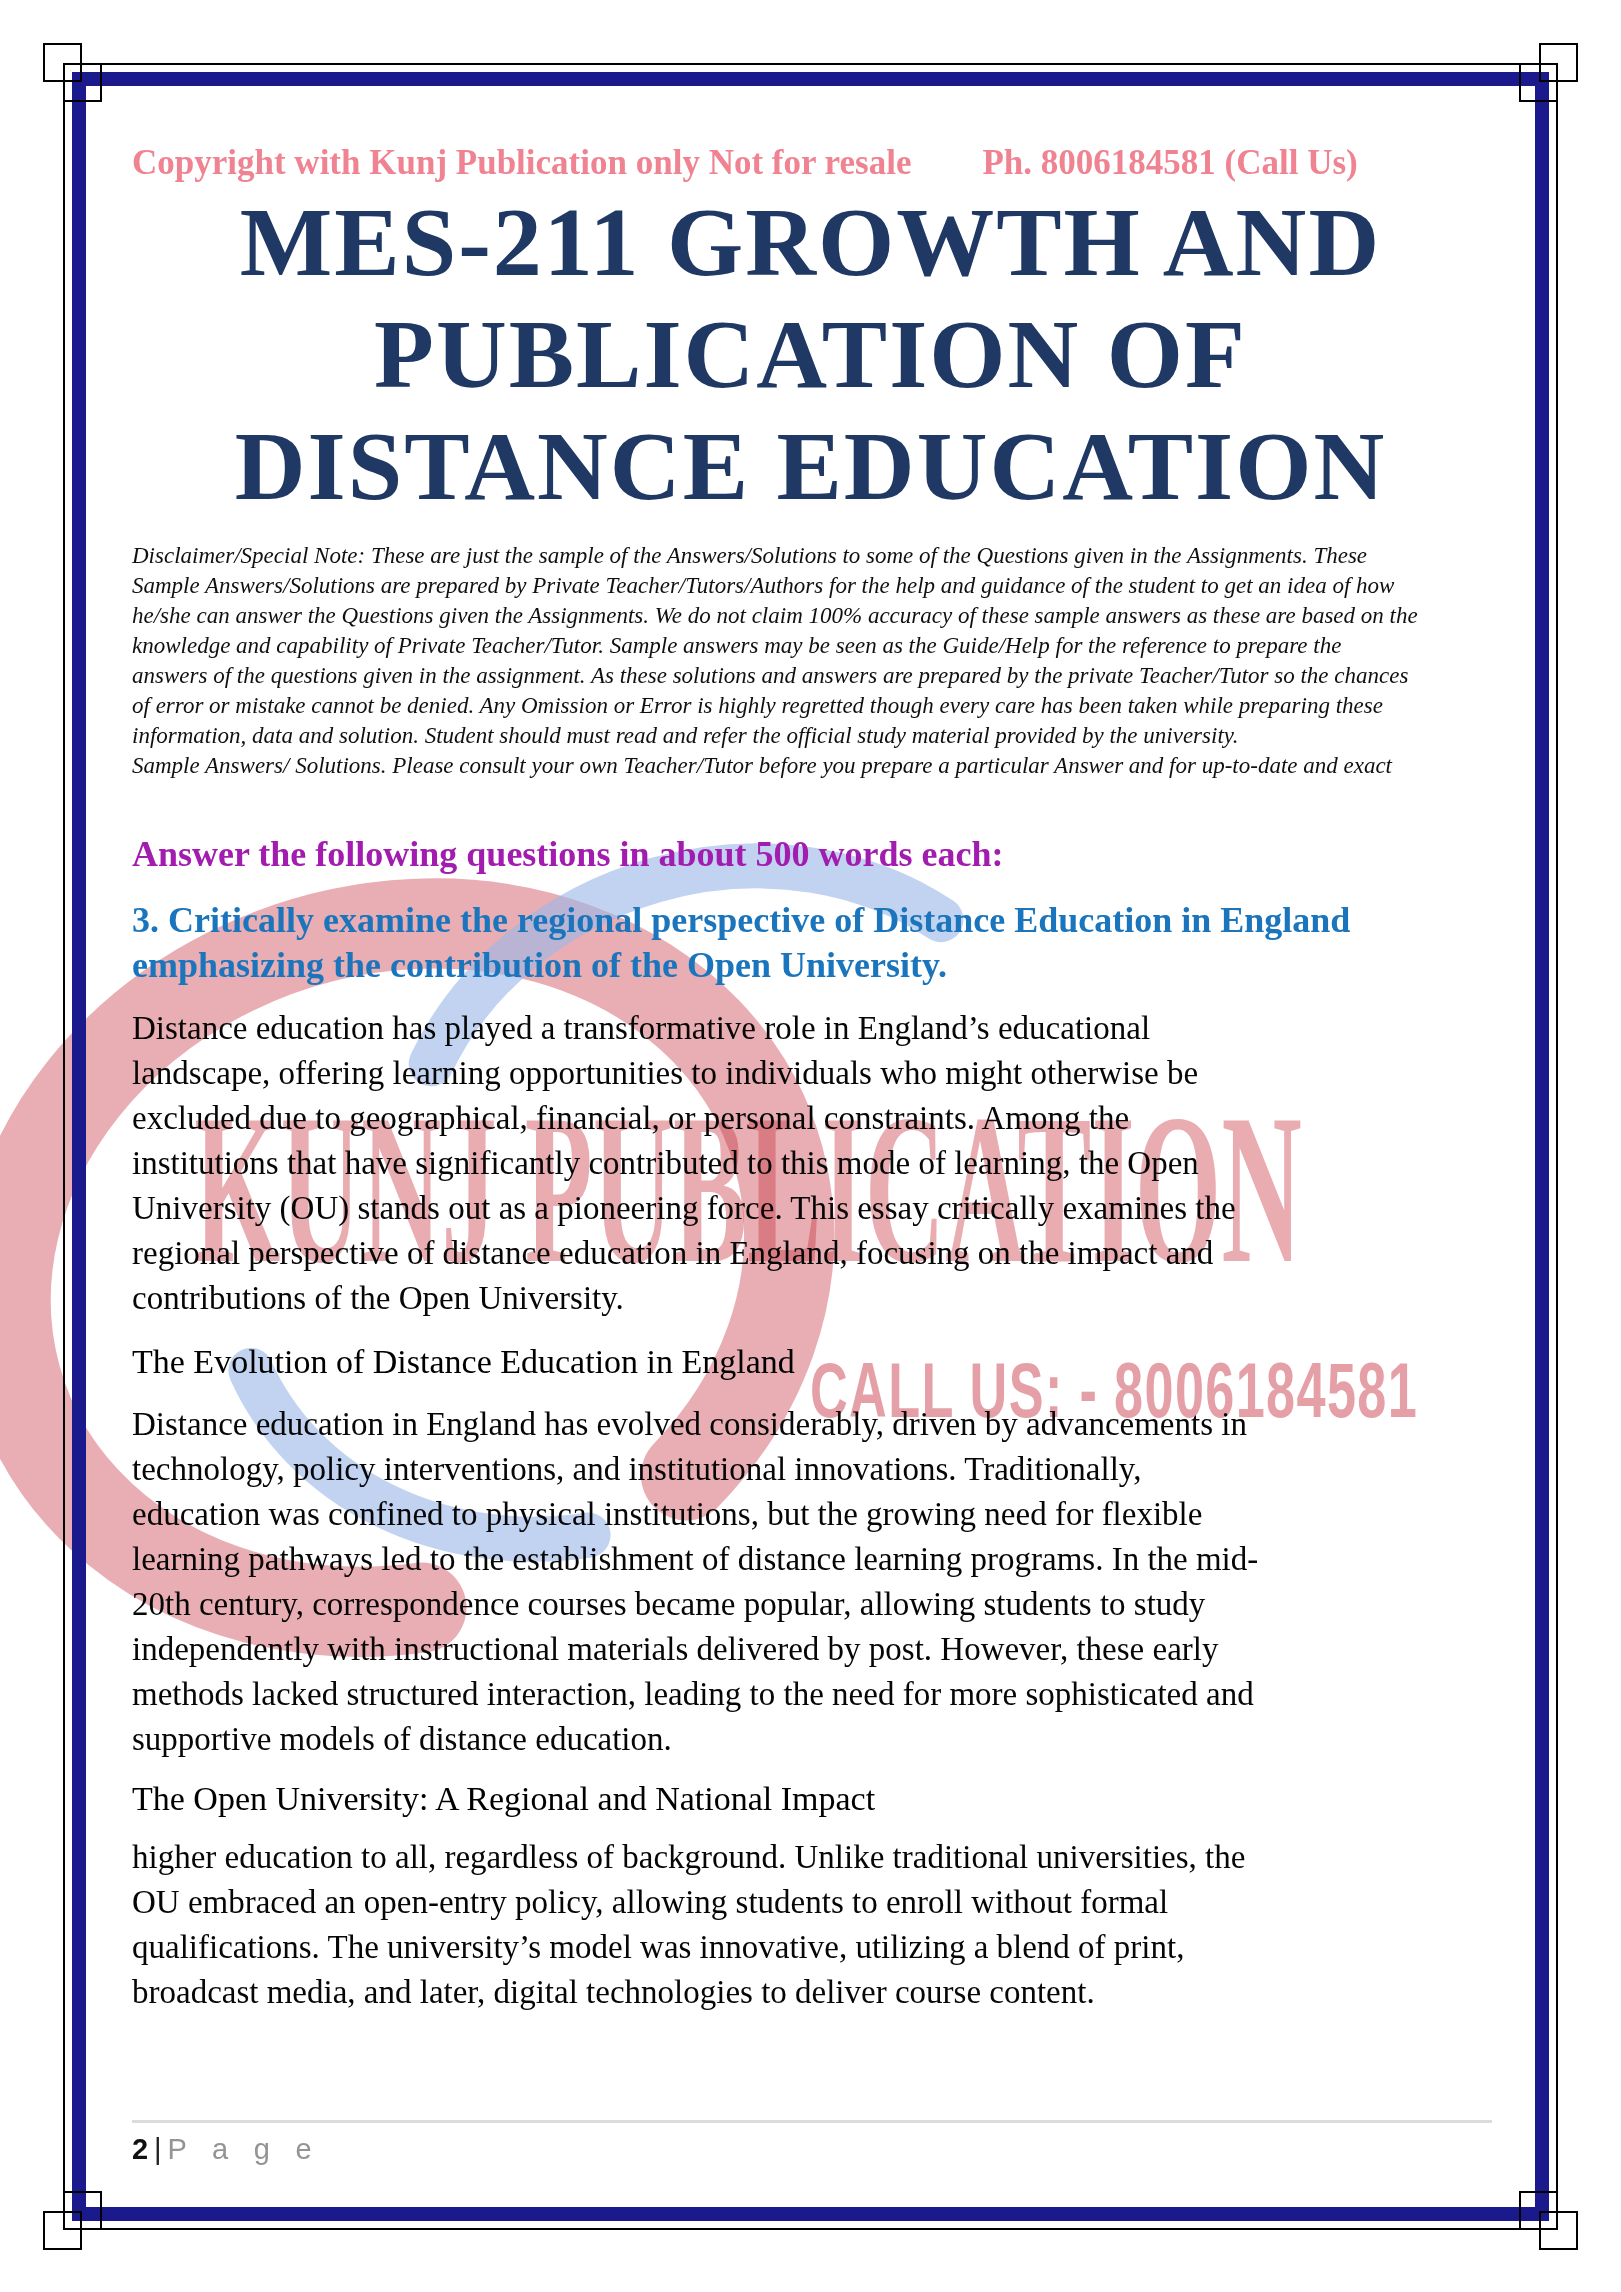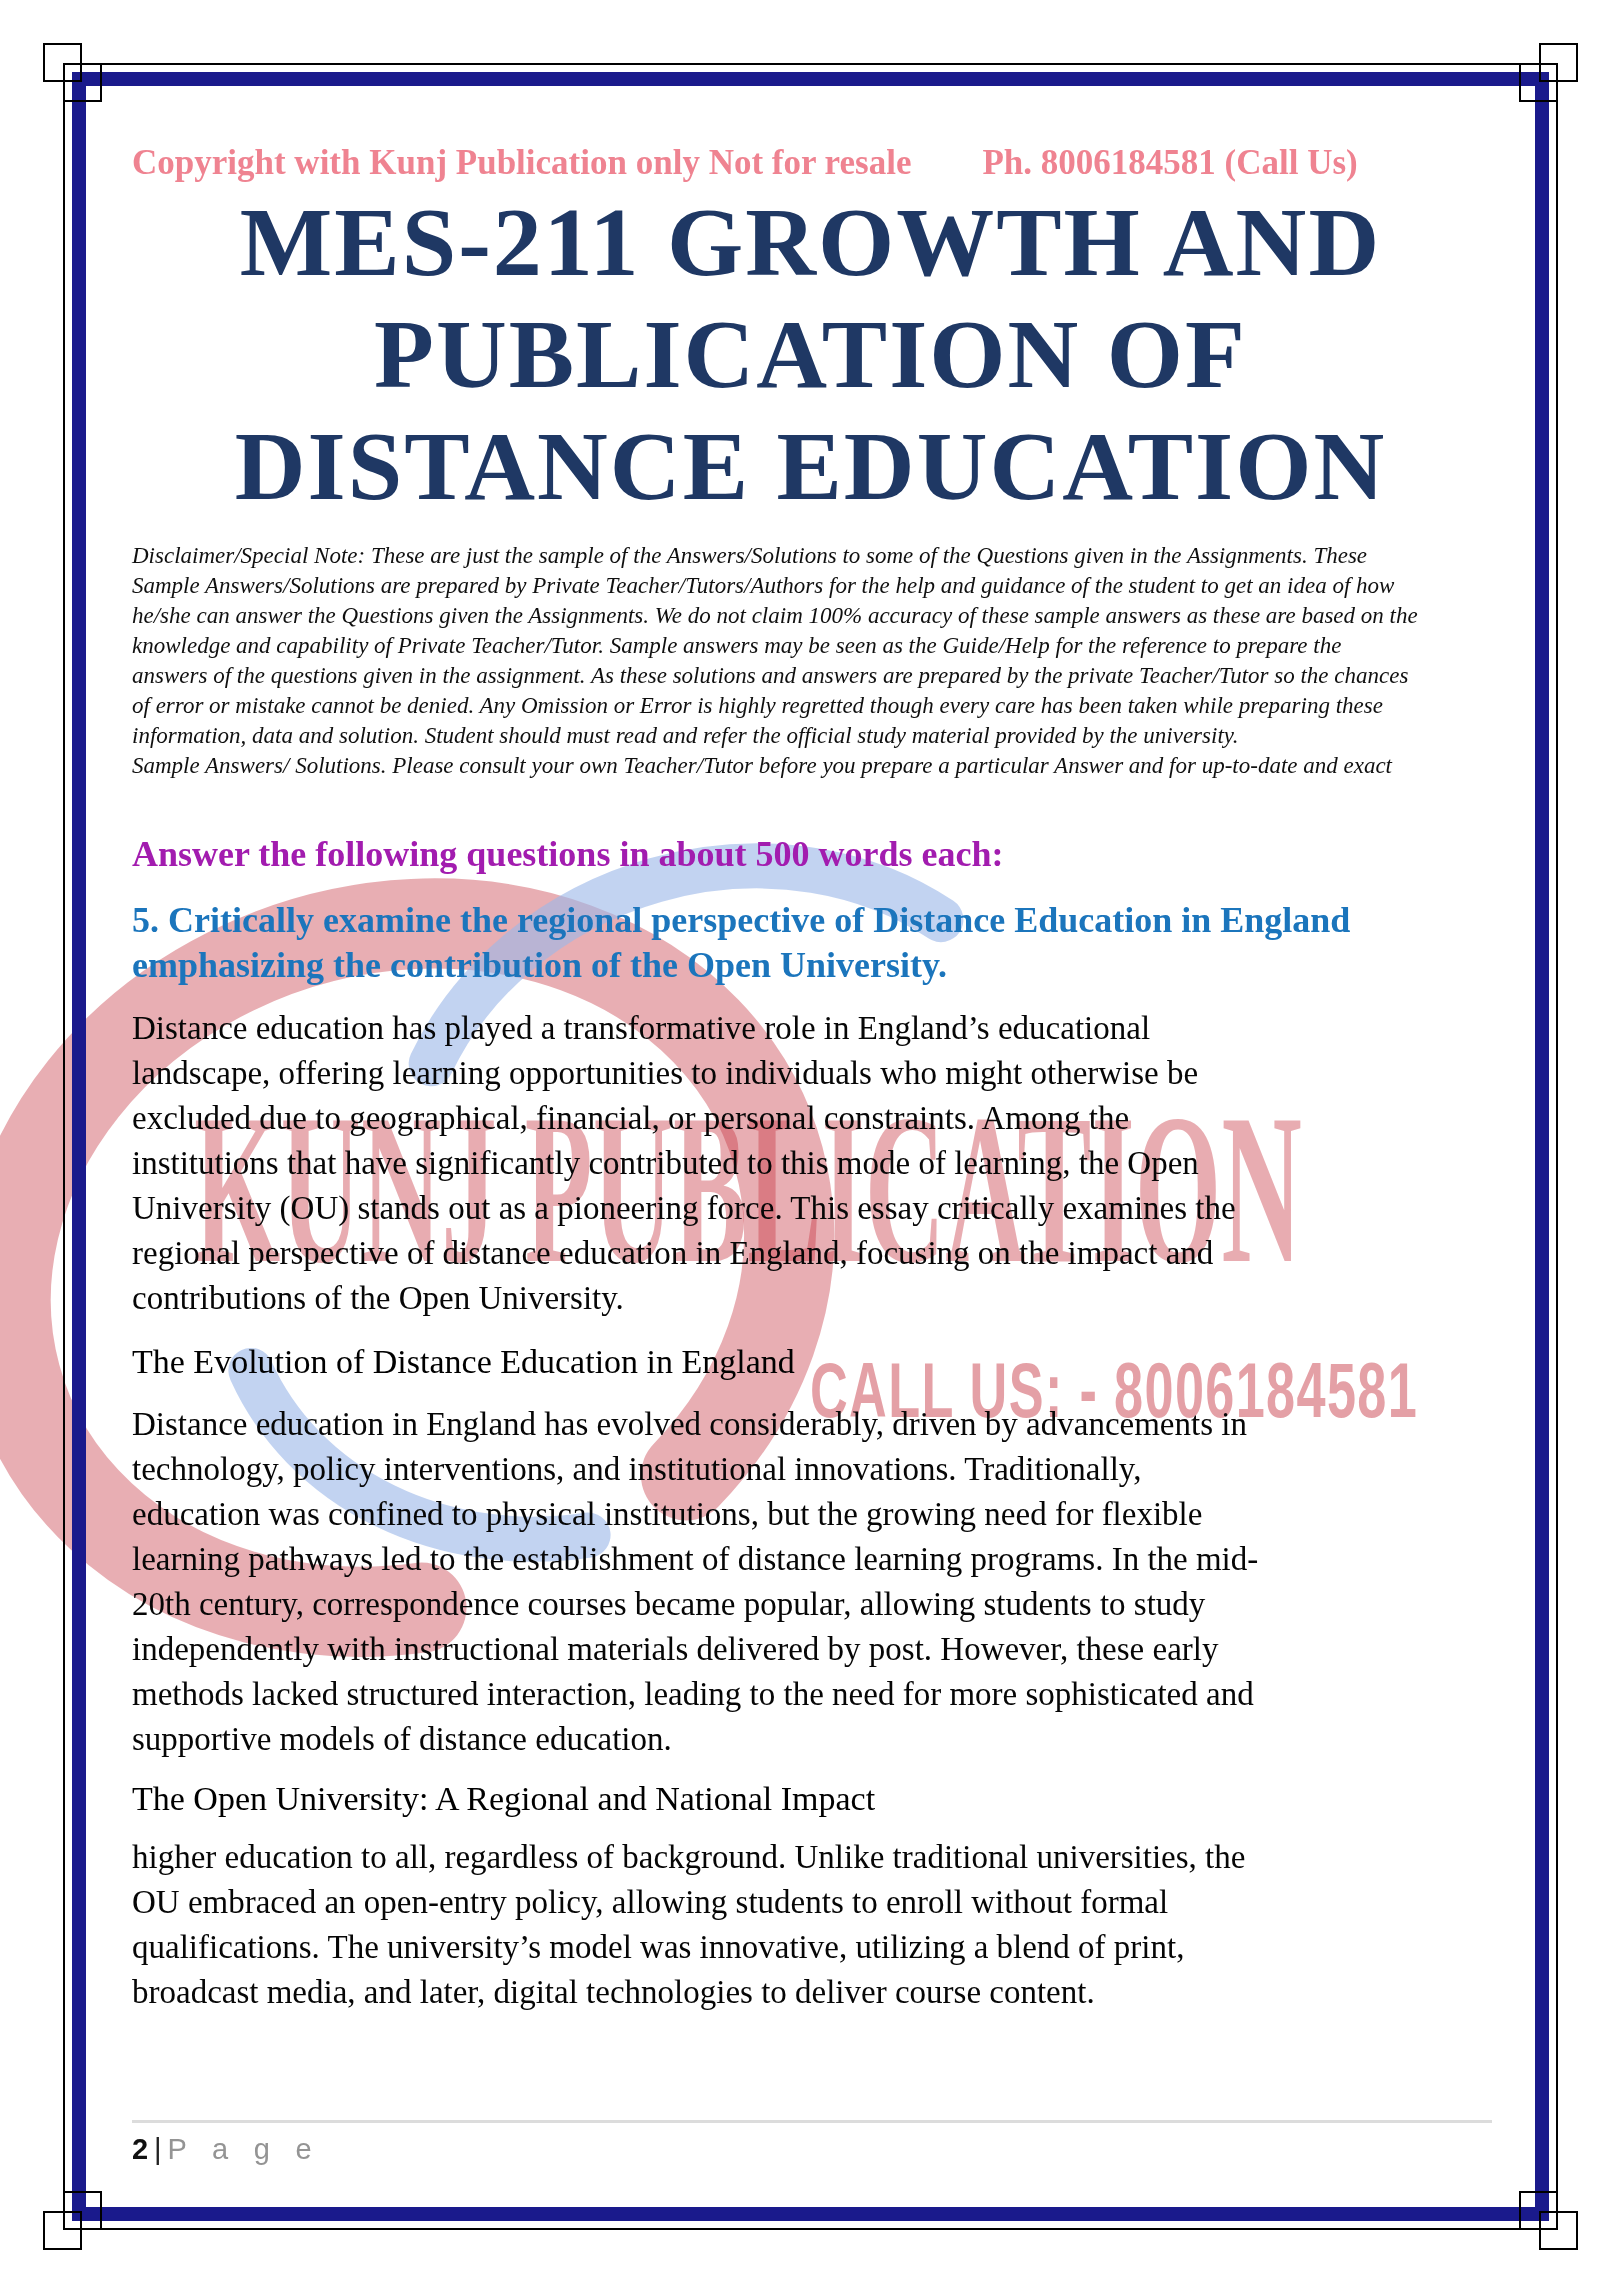--- a/index.html
+++ b/index.html
@@ -138,21 +138,21 @@
         <div class="tline">knowledge and capability of Private Teacher/Tutor. Sample answers may be seen as the Guide/Help for the reference to prepare the</div>
         <div class="tline">answers of the questions given in the assignment. As these solutions and answers are prepared by the private Teacher/Tutor so the chances</div>
         <div class="tline">of error or mistake cannot be denied. Any Omission or Error is highly regretted though every care has been taken while preparing these</div>
         <div class="tline">information, data and solution. Student should must read and refer the official study material provided by the university.</div>
         <div class="tline">Sample Answers/ Solutions. Please consult your own Teacher/Tutor before you prepare a particular Answer and for up-to-date and exact</div>
       </div>
 
     <div class="abs sec-heading">Answer the following questions in about 500 words each:</div>
 
     <div class="abs question">
-        <div class="tline">5. Critically examine the regional perspective of Distance Education in England</div>
+        <div class="tline">3. Critically examine the regional perspective of Distance Education in England</div>
         <div class="tline">emphasizing the contribution of the Open University.</div>
       </div>
 
     <div class="abs body-par p1">
         <div class="tline">Distance education has played a transformative role in England’s educational</div>
         <div class="tline">landscape, offering learning opportunities to individuals who might otherwise be</div>
         <div class="tline">excluded due to geographical, financial, or personal constraints. Among the</div>
         <div class="tline">institutions that have significantly contributed to this mode of learning, the Open</div>
         <div class="tline">University (OU) stands out as a pioneering force. This essay critically examines the</div>
         <div class="tline">regional perspective of distance education in England, focusing on the impact and</div>

